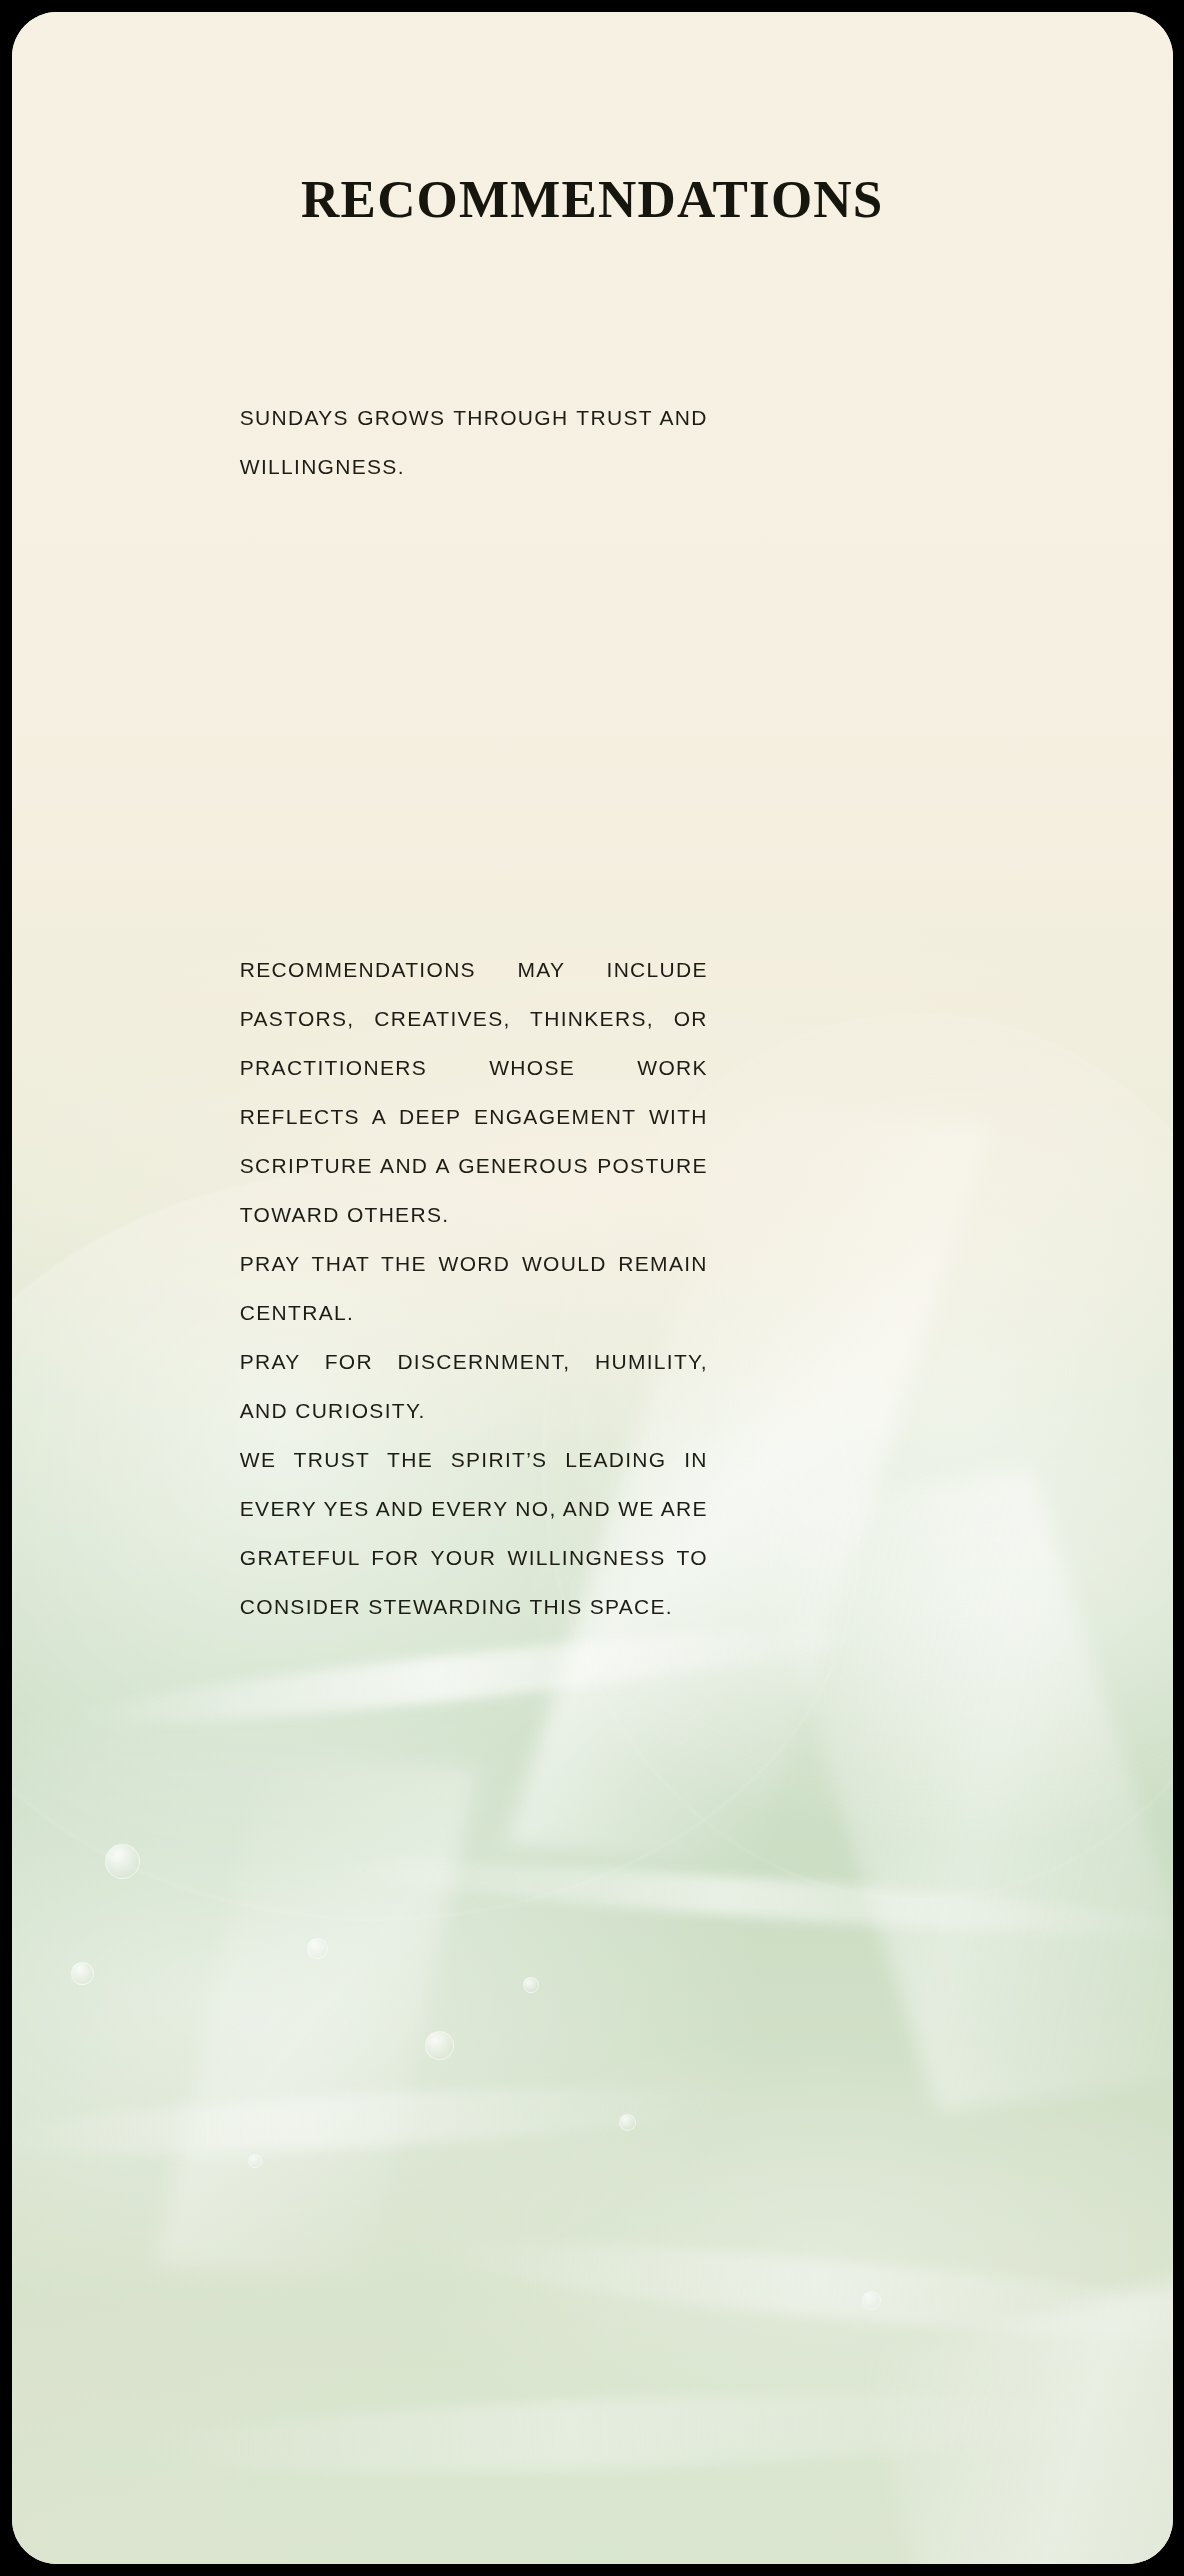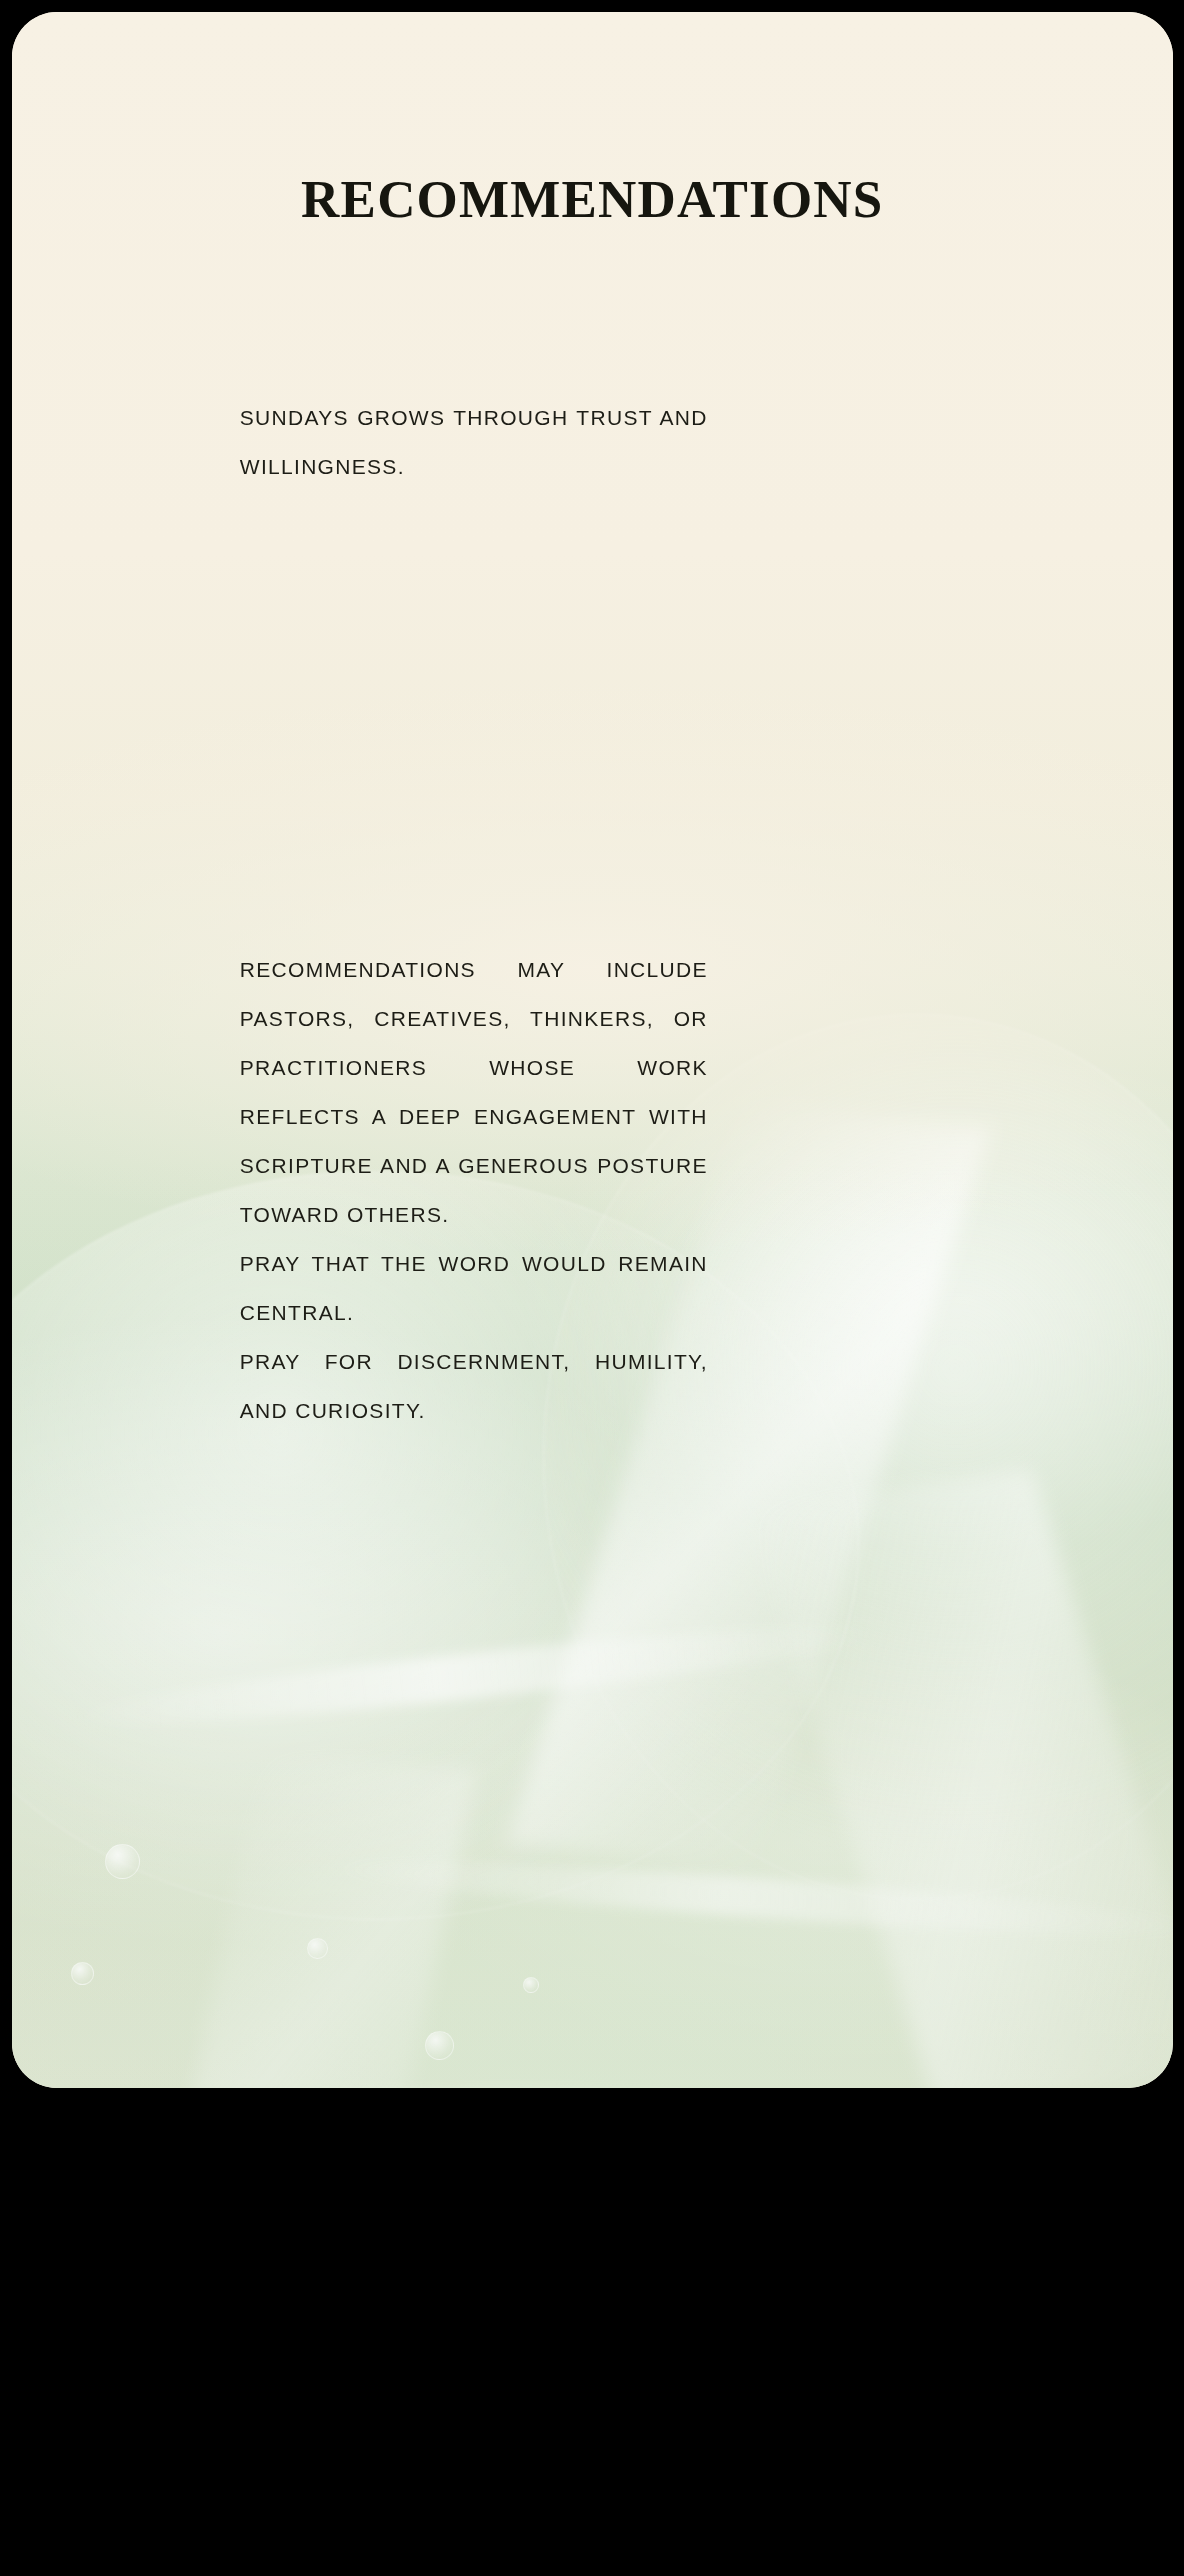--- a/index.html
+++ b/index.html
@@ -12,21 +12,21 @@
     height: 2576px;
     overflow: hidden;
     font-family: "Liberation Sans", sans-serif;
   }
 
   .device {
     position: absolute;
     left: 11.8px;
     top: 11.8px;
     width: 1161px;
-    height: 2076px;
+    height: 2552px;
     border-radius: 45px;
     overflow: hidden;
     background: #f6efe1;
   }
 
   
   .bg {
     position: absolute;
     inset: 0;
     overflow: hidden;
@@ -181,17 +181,18 @@
     <div class="title">RECOMMENDATIONS</div>
 
     <div class="body-block" id="para-group-1">
       <p>SUNDAYS GROWS THROUGH TRUST AND WILLINGNESS.</p>
     </div>
 
     <div class="body-block" id="para-group-2">
       <p>RECOMMENDATIONS MAY INCLUDE PASTORS, CREATIVES, THINKERS, OR PRACTITIONERS WHOSE WORK REFLECTS A DEEP ENGAGEMENT WITH SCRIPTURE AND A GENEROUS POSTURE TOWARD OTHERS.</p>
       <p>PRAY THAT THE WORD WOULD REMAIN CENTRAL.</p>
       <p>PRAY FOR DISCERNMENT, HUMILITY, AND CURIOSITY.</p>
+      <p>WE TRUST THE SPIRIT’S LEADING IN EVERY YES AND EVERY NO, AND WE ARE GRATEFUL FOR YOUR WILLINGNESS TO CONSIDER STEWARDING THIS SPACE.</p>
     </div>
 
   </div>
 </div>
 
 
 </body></html>

